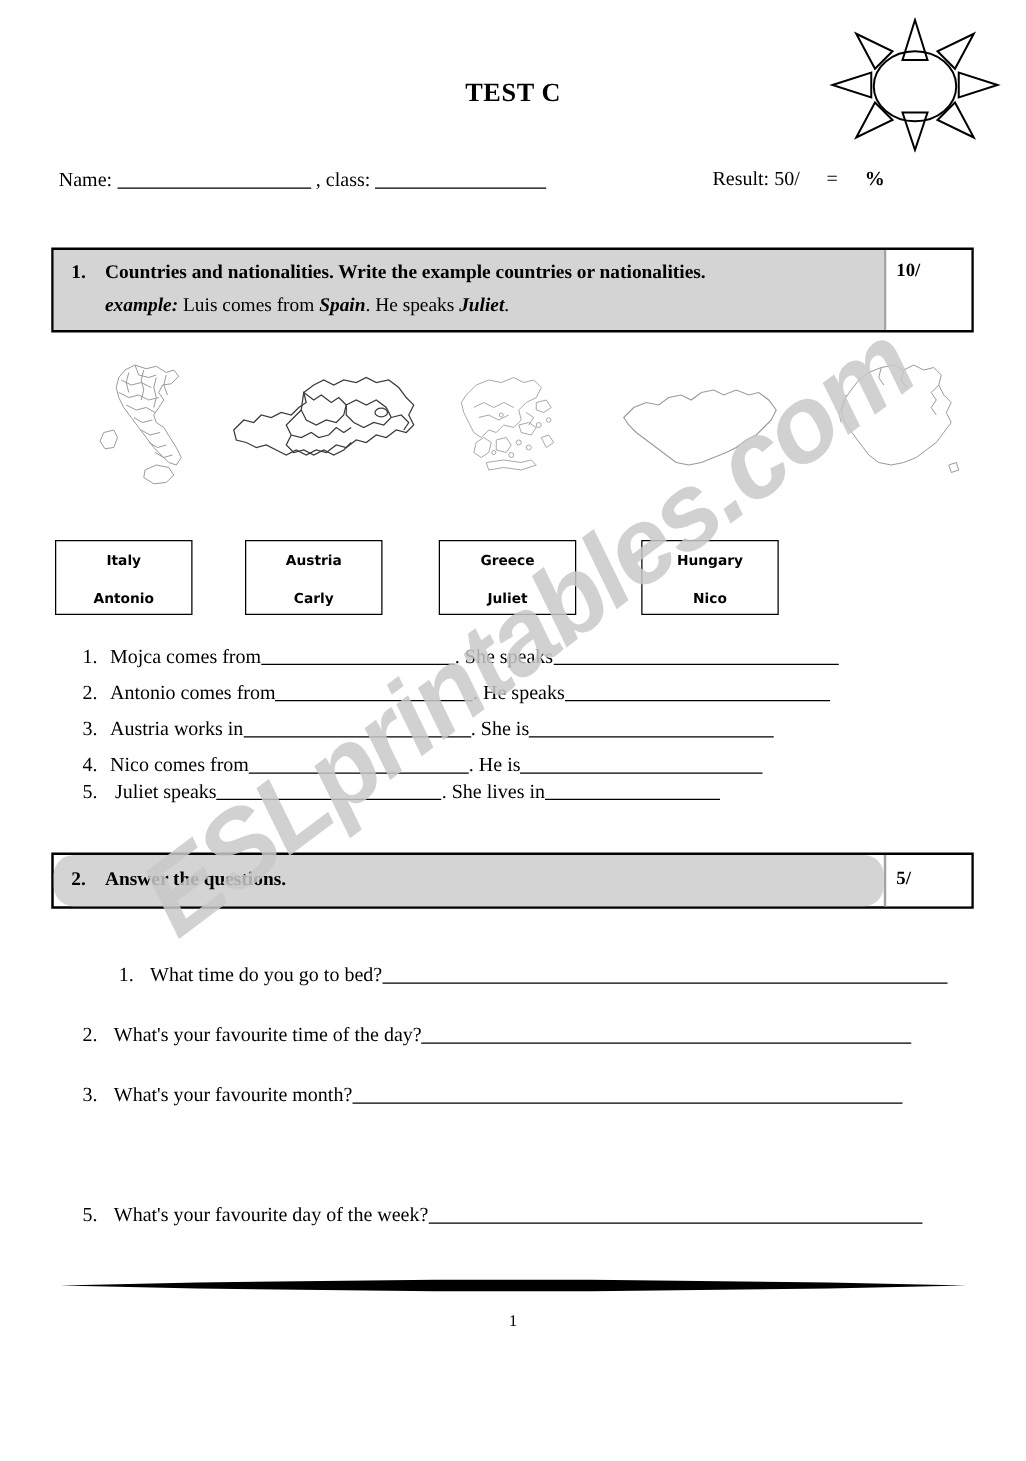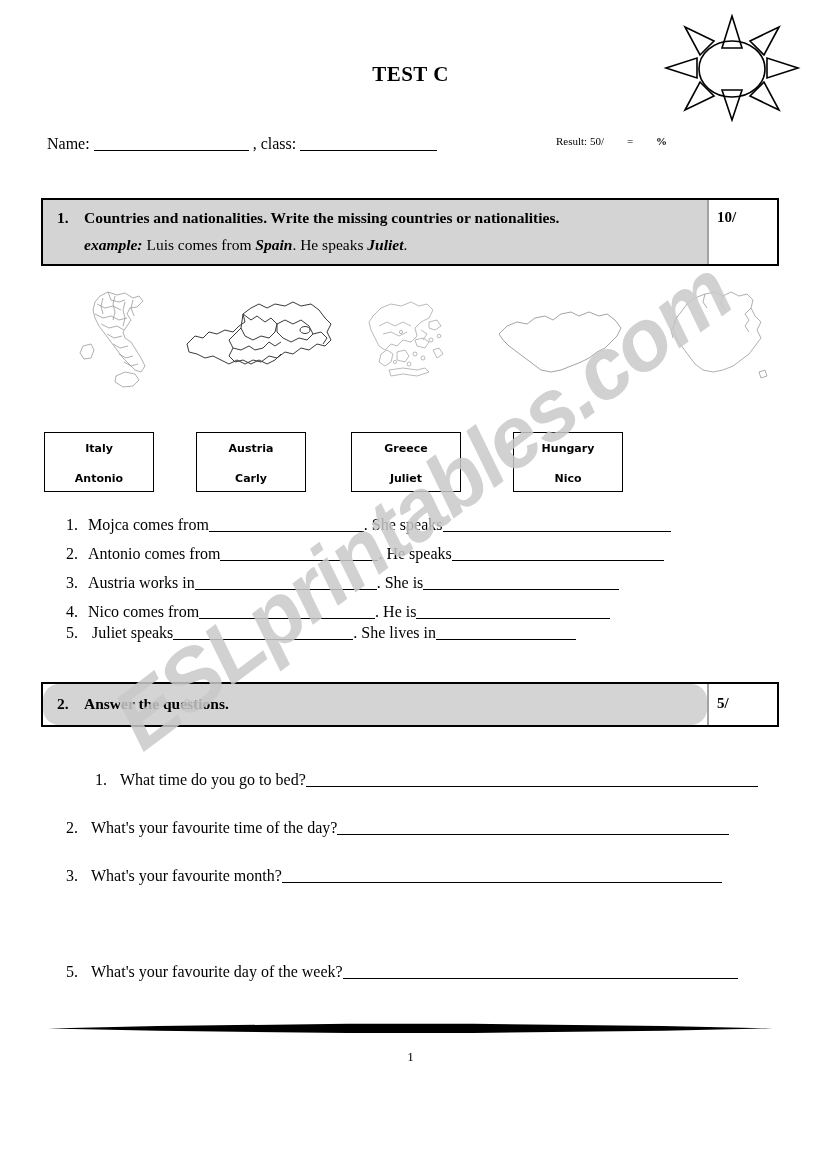--- a/index.html
+++ b/index.html
@@ -85,23 +85,23 @@
   #nameline .blank-class {
     display: inline-block;
     width: 137px;
     border-bottom: 1.3px solid #000;
     height: 15px;
     vertical-align: -2px;
   }
 
   #resultline {
     position: absolute;
-    left: 556px;
+    left: 570px;
     top: 135px;
-    font-size: 11px;
+    font-size: 16px;
     white-space: nowrap;
     z-index: 2;
   }
   #resultline .eq { display: inline-block; width: 52px; text-align: center; }
   #resultline .pct { font-weight: bold; }
 
   
   .task-banner {
     position: absolute;
     left: 41px;
@@ -255,21 +255,21 @@
     <span class="blank-class"></span>
   </div>
 
   <div id="resultline">
     <span>Result: 50/</span><span class="eq">=</span><span class="pct">%</span>
   </div>
 
   <div class="task-banner" id="task1">
     <div class="banner-body">
       <div class="task-line-1">
-        <span class="num">1.</span><span>Countries and nationalities. Write the missing countries or nationalities.</span>
+        <span class="num">1.</span><span>Countries and nationalities. Write the example countries or nationalities.</span>
       </div>
       <div class="task-line-2">
         <span class="ex">example:</span><span> Luis comes from </span><span class="und">Spain</span><span>. He speaks </span><span class="und">Juliet</span><span>.</span>
       </div>
     </div>
     <div class="banner-score">10/</div>
   </div>
 
   <div id="maps">
 

